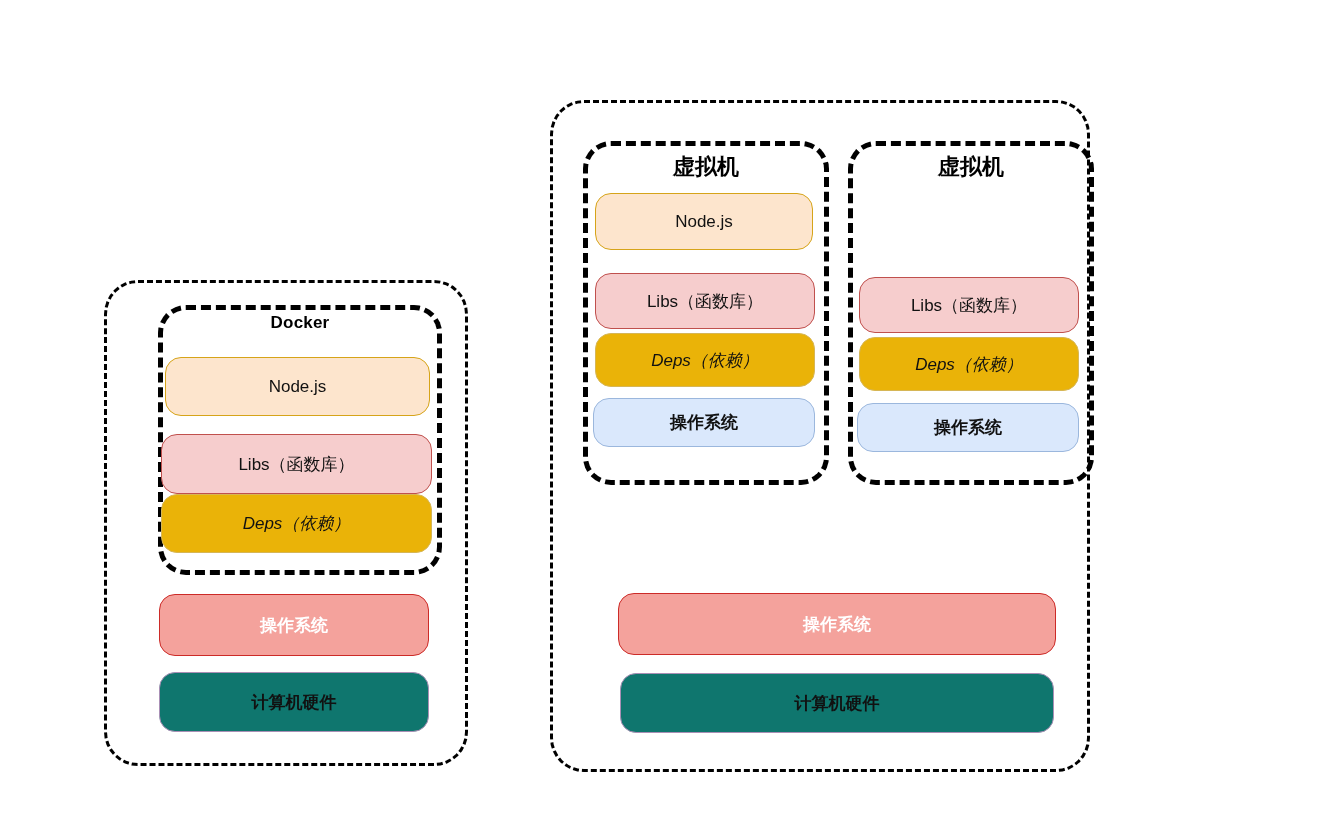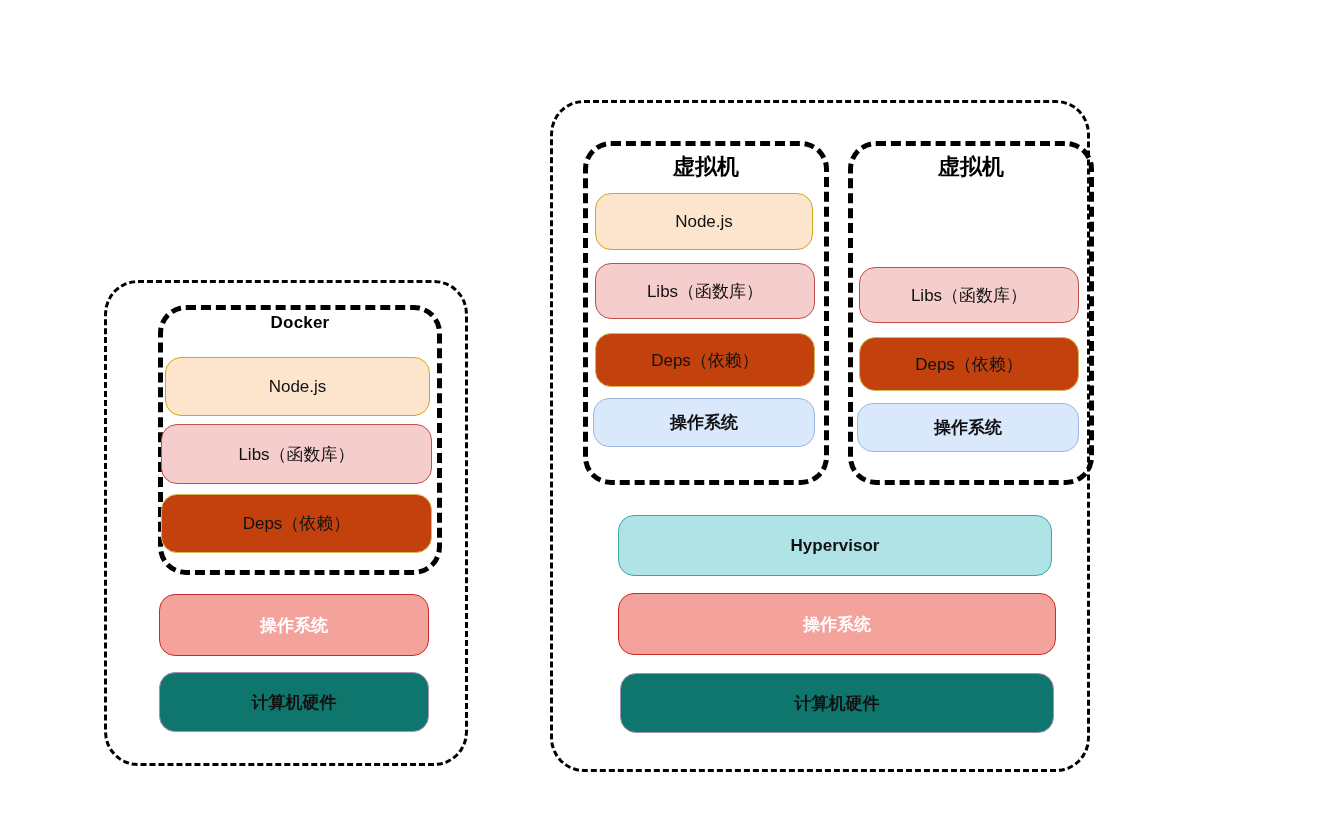--- a/index.html
+++ b/index.html
@@ -73,26 +73,28 @@
     background: #fde5cd;
     border-color: #d6a419;
     color: #111111;
     font-weight: 400;
   }
   .box-libs {
     background: #f6cdcd;
     border-color: #c0504d;
     color: #111111;
     font-weight: 400;
+    margin-top: 10px;
   }
   .box-deps {
-    background: #c2410c;
+    background: #eab308;
     border-color: #d6b656;
     color: #111111;
     font-weight: 400;
+    font-style: italic;
   }
   .box-os-blue {
     background: #dae8fc;
     border-color: #9bb7dd;
     color: #111111;
     font-weight: 700;
   }
   .box-os-red {
     background: #f4a29c;
     border-color: #cc2b28;
@@ -175,23 +177,20 @@
   </div>
 
   <div class="box box-deps" style="left:859px; top:337px; width:220px; height:54px;">
     <span class="lbl">Deps（依赖）</span>
   </div>
 
   <div class="box box-os-blue" style="left:857px; top:403px; width:222px; height:49px;">
     <span class="lbl">操作系统</span>
   </div>
 
-  <div class="box box-hyper" style="left:618px; top:515px; width:434px; height:61px;">
-    <span class="lbl">Hypervisor</span>
-  </div>
 
   <div class="box box-os-red" style="left:618px; top:593px; width:438px; height:62px;">
     <span class="lbl">操作系统</span>
   </div>
 
   <div class="box box-hw" style="left:620px; top:673px; width:434px; height:60px;">
     <span class="lbl">计算机硬件</span>
   </div>
 
 </div>

